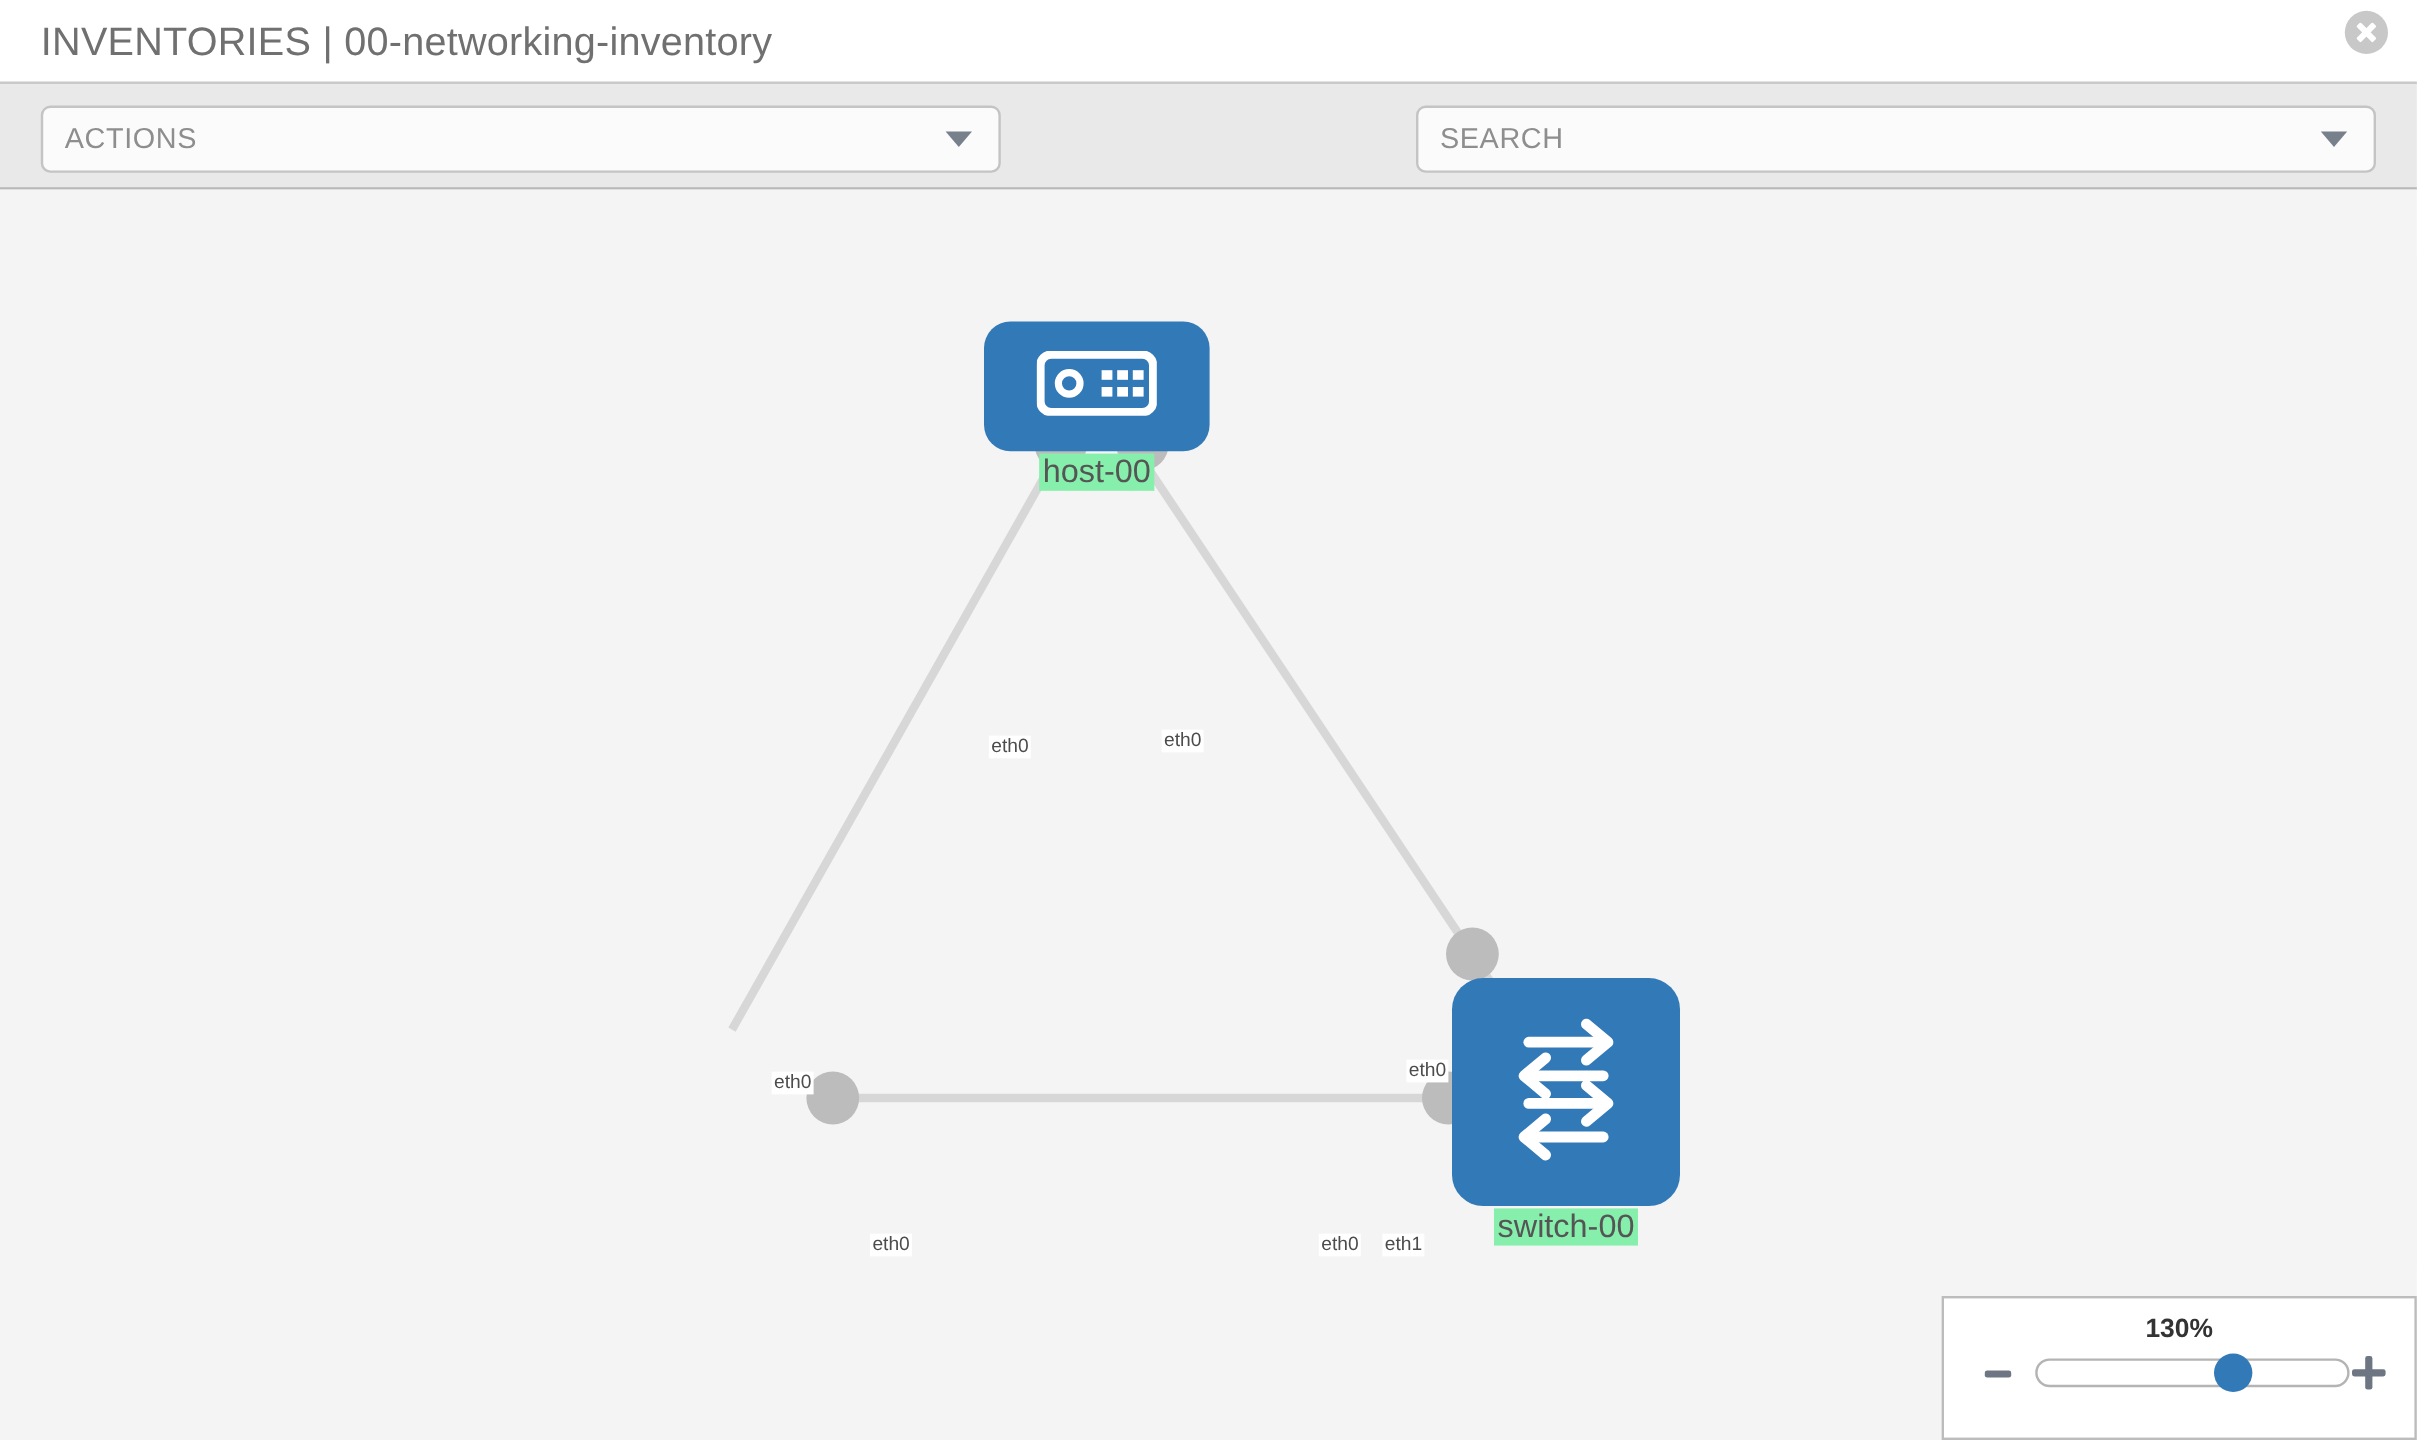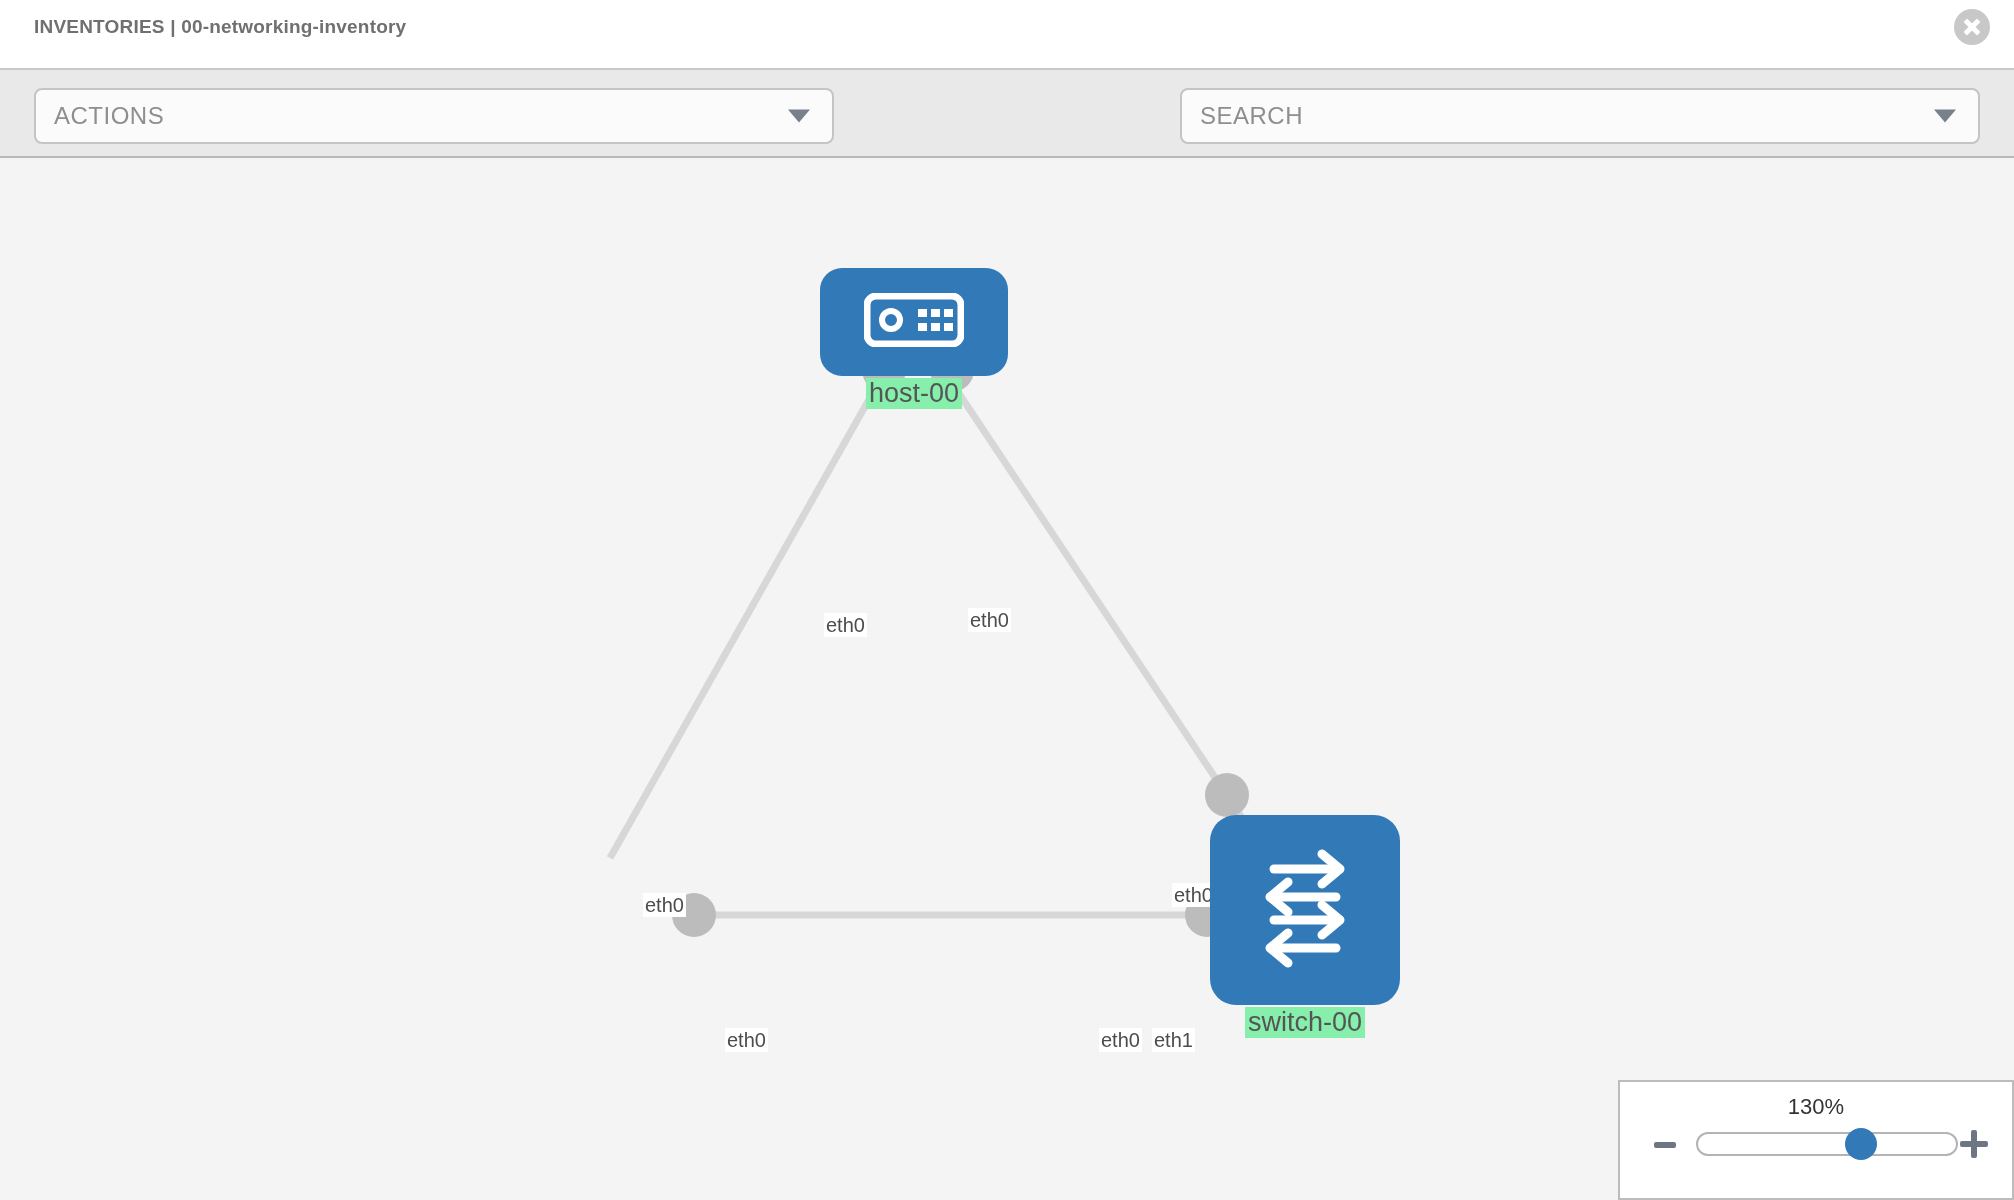--- a/index.html
+++ b/index.html
@@ -21,22 +21,22 @@
     left: 0; top: 0;
     width: 2014px;
     height: 68px;
     background: #ffffff;
     box-sizing: border-box;
   }
   .header-title {
     position: absolute;
     left: 34px;
     top: 16px;
-    font-size: 19px;
-    font-weight: bold;
+    font-size: 33px;
+    font-weight: normal;
     color: #707070;
     letter-spacing: 0.2px;
     white-space: nowrap;
   }
   .close-btn {
     position: absolute;
     right: 24px;
     top: 9px;
     width: 36px;
     height: 36px;
@@ -175,21 +175,21 @@
     border-radius: 50%;
     background: #bcbcbc;
     cursor: pointer;
   }
 
   
   .if-label {
     position: absolute;
     background: #ffffff;
     color: #4c4c4c;
-    font-size: 20px;
+    font-size: 16px;
     padding: 0 2px;
     white-space: nowrap;
     line-height: 1.2;
   }
 
   
   .zoom-panel {
     position: absolute;
     left: 1618px;
     top: 1080px;
@@ -199,20 +199,21 @@
     border: 2px solid #bcbcbc;
     box-sizing: border-box;
   }
   .zoom-pct {
     position: absolute;
     left: 0; right: 0;
     top: 12px;
     text-align: center;
     font-size: 22px;
     color: #333333;
+    font-weight: bold;
   }
   .zoom-minus {
     position: absolute;
     left: 34px;
     top: 60px;
     width: 22px;
     height: 6px;
     background: #6d7682;
     border-radius: 2px;
     cursor: pointer;

